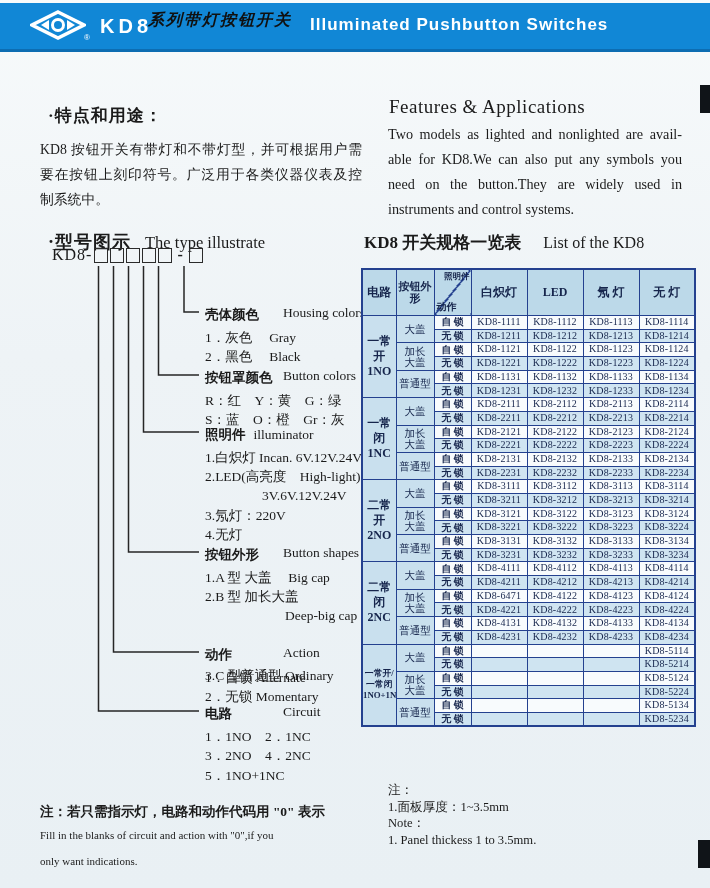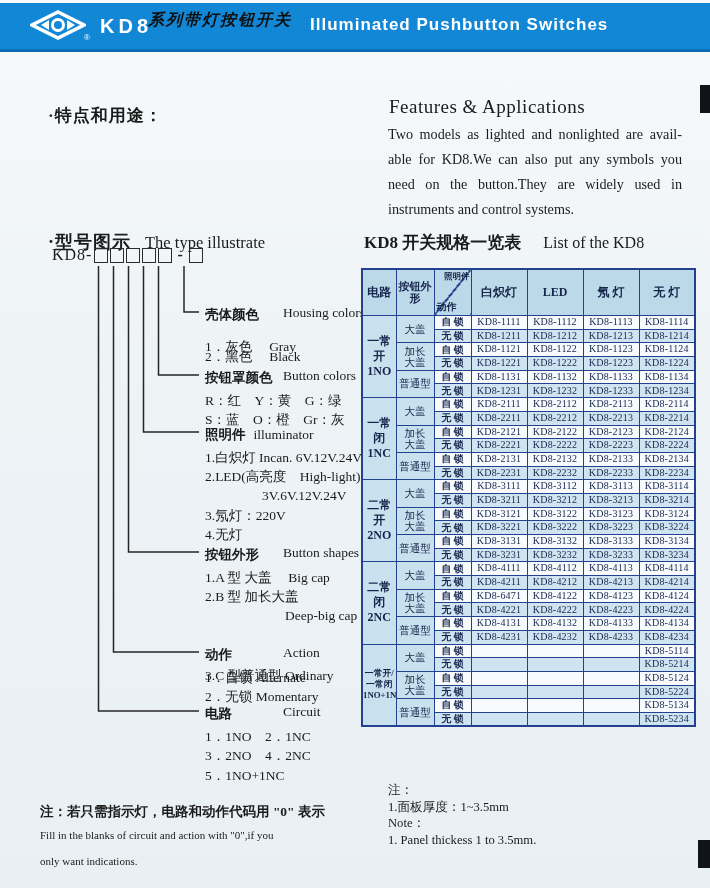--- a/index.html
+++ b/index.html
@@ -73,20 +73,25 @@
     <span class="regmark">®</span>
     <span class="brand">KD8</span>
     <span class="cn">系列带灯按钮开关</span>
     <span class="en">Illuminated Pushbutton Switches</span>
   </div>
 
   <div class="tabmark" style="right:0;top:85px;width:10px;height:28px;"></div>
   <div class="tabmark" style="right:0;top:840px;width:12px;height:28px;"></div>
 
   <div class="abs h-cn" style="left:48px;top:104px;">·特点和用途：</div>
+  <div class="abs" style="left:40px;top:137px;">
+      <div class="para-line just">KD8 按钮开关有带灯和不带灯型，并可根据用户需</div>
+      <div class="para-line just">要在按钮上刻印符号。广泛用于各类仪器仪表及控</div>
+      <div class="para-line">制系统中。</div>
+    </div>
 
   <div class="abs type-head" style="left:48px;top:230px;">
     <span class="h-cn" style="font-size:18px;">·型号图示</span>
     <span class="en">The type illustrate</span>
   </div>
 
   <div class="code-row">
     <span>KD8-</span>
     <span id="code-boxes" style="display:flex;">
         <span class="code-box"></span>
@@ -107,21 +112,21 @@
       <polyline points="113.5,266 113.5,652 199,652"></polyline>
       <polyline points="128.5,266 128.5,552 199,552"></polyline>
       <polyline points="143.5,266 143.5,432 199,432"></polyline>
       <polyline points="158.5,266 158.5,375 199,375"></polyline>
       <polyline points="184,266 184,312 199,312"></polyline>
     </g>
   </svg>
 
   <div id="diagram-branches">
       <div class="abs" style="left: 205px; top: 305px; width: 160px;"><span class="br-label-cn">壳体颜色</span><span class="br-label-en" style="position: absolute; left: 78px; white-space: nowrap;">Housing colors</span></div>
-      <div class="abs br-item" style="left: 205px; top: 329px; margin-top: 9px;">1．灰色　 Gray</div>
+      <div class="abs br-item" style="left: 205px; top: 329px;">1．灰色　 Gray</div>
       <div class="abs br-item" style="left: 205px; top: 348.3px;">2．黑色　 Black</div>
       <div class="abs" style="left: 205px; top: 368px; width: 160px;"><span class="br-label-cn">按钮罩颜色</span><span class="br-label-en" style="position: absolute; left: 78px; white-space: nowrap;">Button colors</span></div>
       <div class="abs br-item" style="left: 205px; top: 392px;">R：红　Y：黄　G：绿</div>
       <div class="abs br-item" style="left: 205px; top: 411.3px;">S：蓝　O：橙　Gr：灰</div>
       <div class="abs" style="left: 205px; top: 425px; width: 160px;"><span class="br-label-cn">照明件</span><span class="br-label-en" style="margin-left: 8px;">illuminator</span></div>
       <div class="abs br-item" style="left: 205px; top: 449px;">1.白炽灯 Incan.  6V.12V.24V</div>
       <div class="abs br-item" style="left: 205px; top: 468.3px;">2.LED(高亮度　High-light)</div>
       <div class="abs br-item" style="left: 262px; top: 487.6px;">3V.6V.12V.24V</div>
       <div class="abs br-item" style="left: 205px; top: 506.9px;">3.氖灯：220V</div>
       <div class="abs br-item" style="left: 205px; top: 526.2px;">4.无灯</div>

